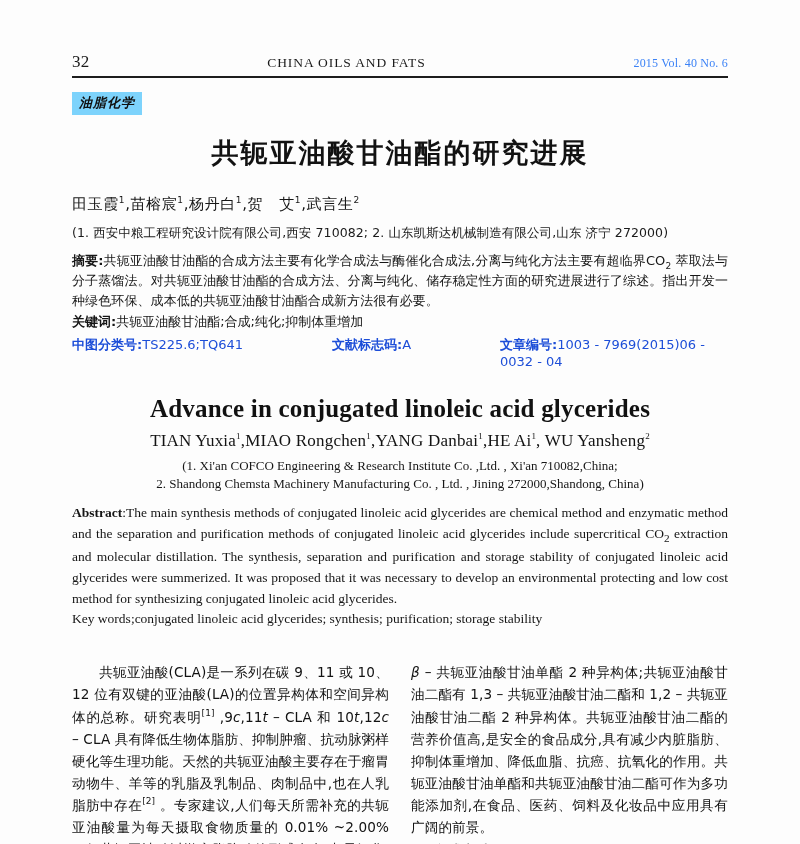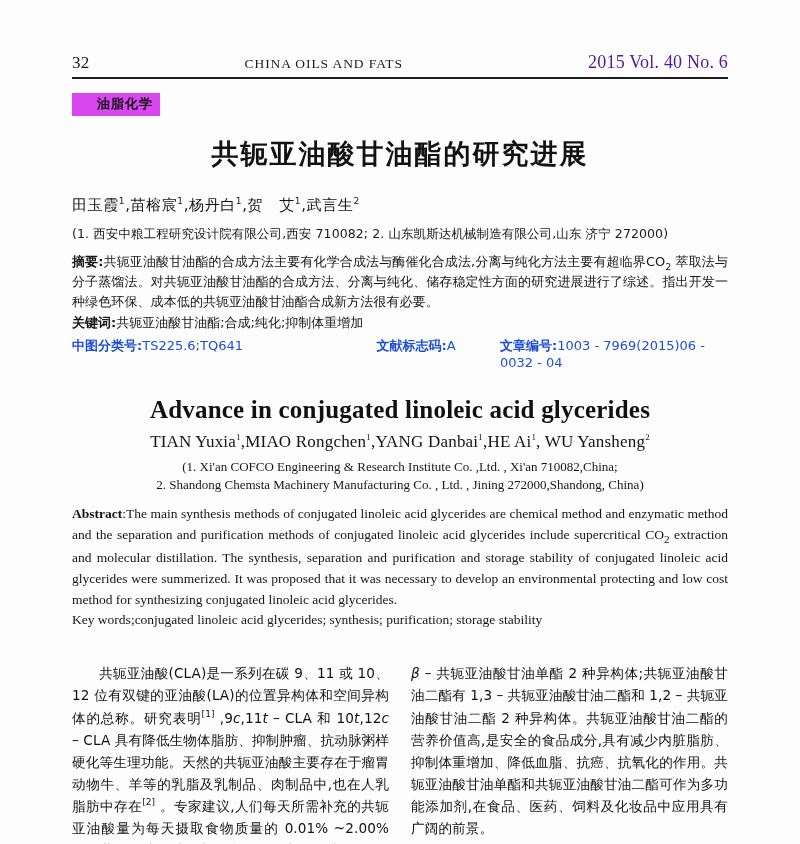--- a/index.html
+++ b/index.html
@@ -44,42 +44,43 @@
     color: #1a1a1a;
   }
   .runhead-journal {
     font-size: 13.5px;
     letter-spacing: .9px;
     color: #1a1a1a;
     flex: 0 0 auto;
     margin-left: -30px;
   }
   .runhead-issue {
-    font-size: 18px;
+    font-size: 12px;
     letter-spacing: .2px;
-    color: #4c1d95;
+    color: #3b82f6;
   }
   .rule {
     margin-top: 4px;
     height: 2px;
     background: #1d1d1d;
     width: 100%;
   }
 
   
   .sectiontag {
     display: inline-block;
     margin-top: 14px;
-    padding: 2px 7px 3px 25px;
-    background: #d946ef;
+    padding: 2px 7px 3px 7px;
+    background: #7dd3fc;
     color: #111;
     font-size: 13px;
     font-weight: bold;
     letter-spacing: 1px;
     font-family: "DejaVu Sans", "Liberation Sans", sans-serif;
+    font-style: italic;
   }
 
   
   .cn-title {
     text-align: center;
     font-size: 27px;
     font-weight: bold;
     letter-spacing: 2px;
     margin-top: 20px;
     color: #121212;
@@ -126,21 +127,21 @@
     line-height: 1.5;
     color: #161616;
   }
   .cn-meta {
     margin-top: 4px;
     font-size: 13px;
     display: flex;
     color: #1d4ed8;
   }
   .cn-meta .m1 { width: 260px; }
-  .cn-meta .m2 { width: 168px; text-align: center; }
+  .cn-meta .m2 { width: 168px; }
   .cn-meta .m3 { flex: 1; }
 
   
   .en-title {
     text-align: center;
     font-family: "Liberation Serif", "DejaVu Serif", serif;
     font-size: 25px;
     font-weight: bold;
     margin-top: 26px;
     color: #111;

